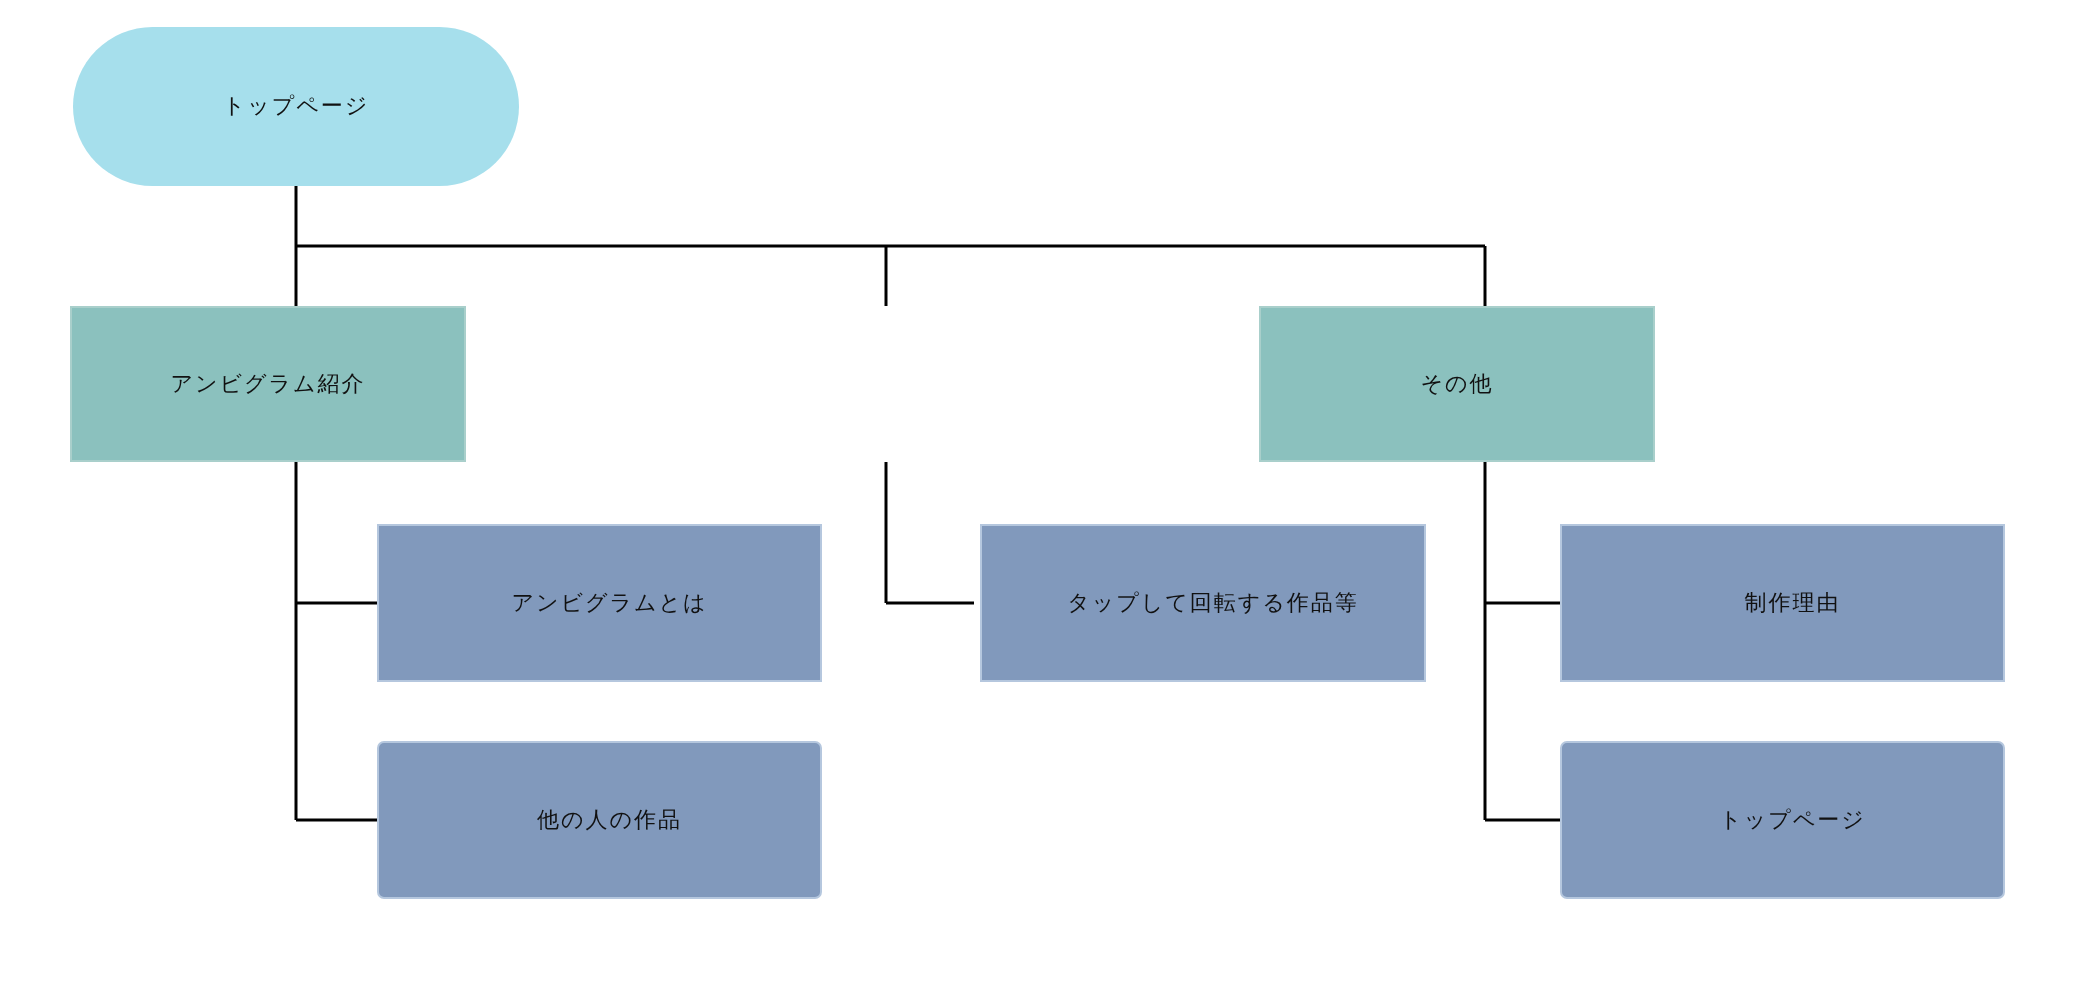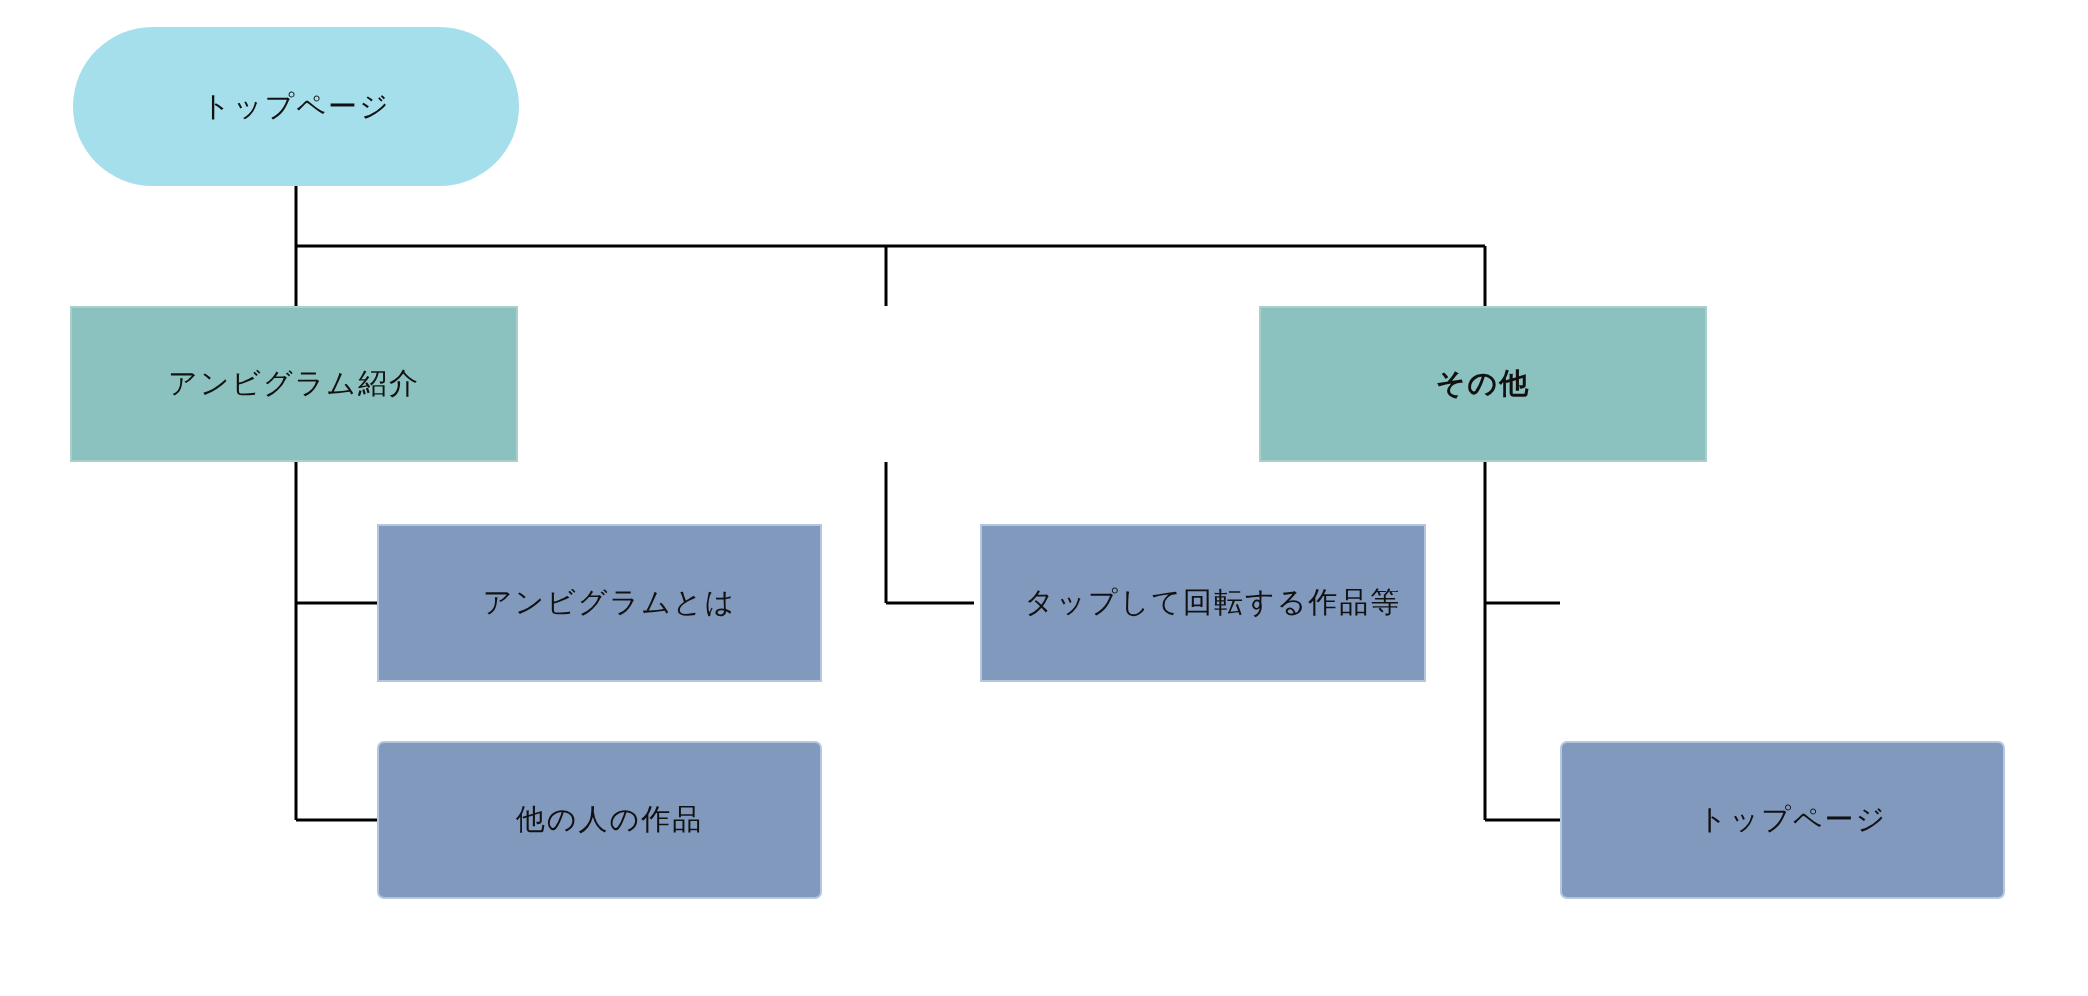--- a/index.html
+++ b/index.html
@@ -29,38 +29,38 @@
     left:0;top:0;
     width:2088px;
     height:996px;
   }
   .node{
     position:absolute;
     display:flex;
     align-items:center;
     justify-content:center;
     text-align:center;
-    font-size:29px;
+    font-size:22px;
     letter-spacing:2px;
     line-height:1.3;
     color:var(--text-color);
   }
   .node-root{
     left:73px;top:27px;width:446px;height:159px;
     background:var(--root-fill);
     border-radius:80px;
   }
   .node-branch{
     background:var(--branch-fill);
     border:2px solid var(--branch-border);
-    top:306px;height:156px;width:448px;
+    top:306px;height:156px;width:396px;
   }
   .node-branch.b1{left:70px;}
   .node-branch.b2{left:660px;}
-  .node-branch.b3{left:1259px;font-weight:bold;}
+  .node-branch.b3{left:1259px;}
   .node-child{
     background:var(--child-fill);
     border:2px solid var(--child-border);
     width:445px;height:158px;padding-left:20px;
   }
   .node-child.rowA{top:524px;}
   .node-child.rowB{top:741px;border-radius:7px;}
   .node-child.c1{left:377px;}
   .node-child.c2{left:974px;width:446px;margin-left:6px;}
   .node-child.c3{left:1560px;}
@@ -100,16 +100,17 @@
 
 
   <div class="node node-branch b3">その他</div>
 
   <div class="node node-child c1 rowA">アンビグラムとは</div>
 
   <div class="node node-child c1 rowB">他の人の作品</div>
 
   <div class="node node-child c2 rowA">タップして回転する作品等</div>
 
+  <div class="node node-child c3 rowA">制作理由</div>
 
   <div class="node node-child c3 rowB">トップページ</div>
 
 </div>
 
 </body></html>

